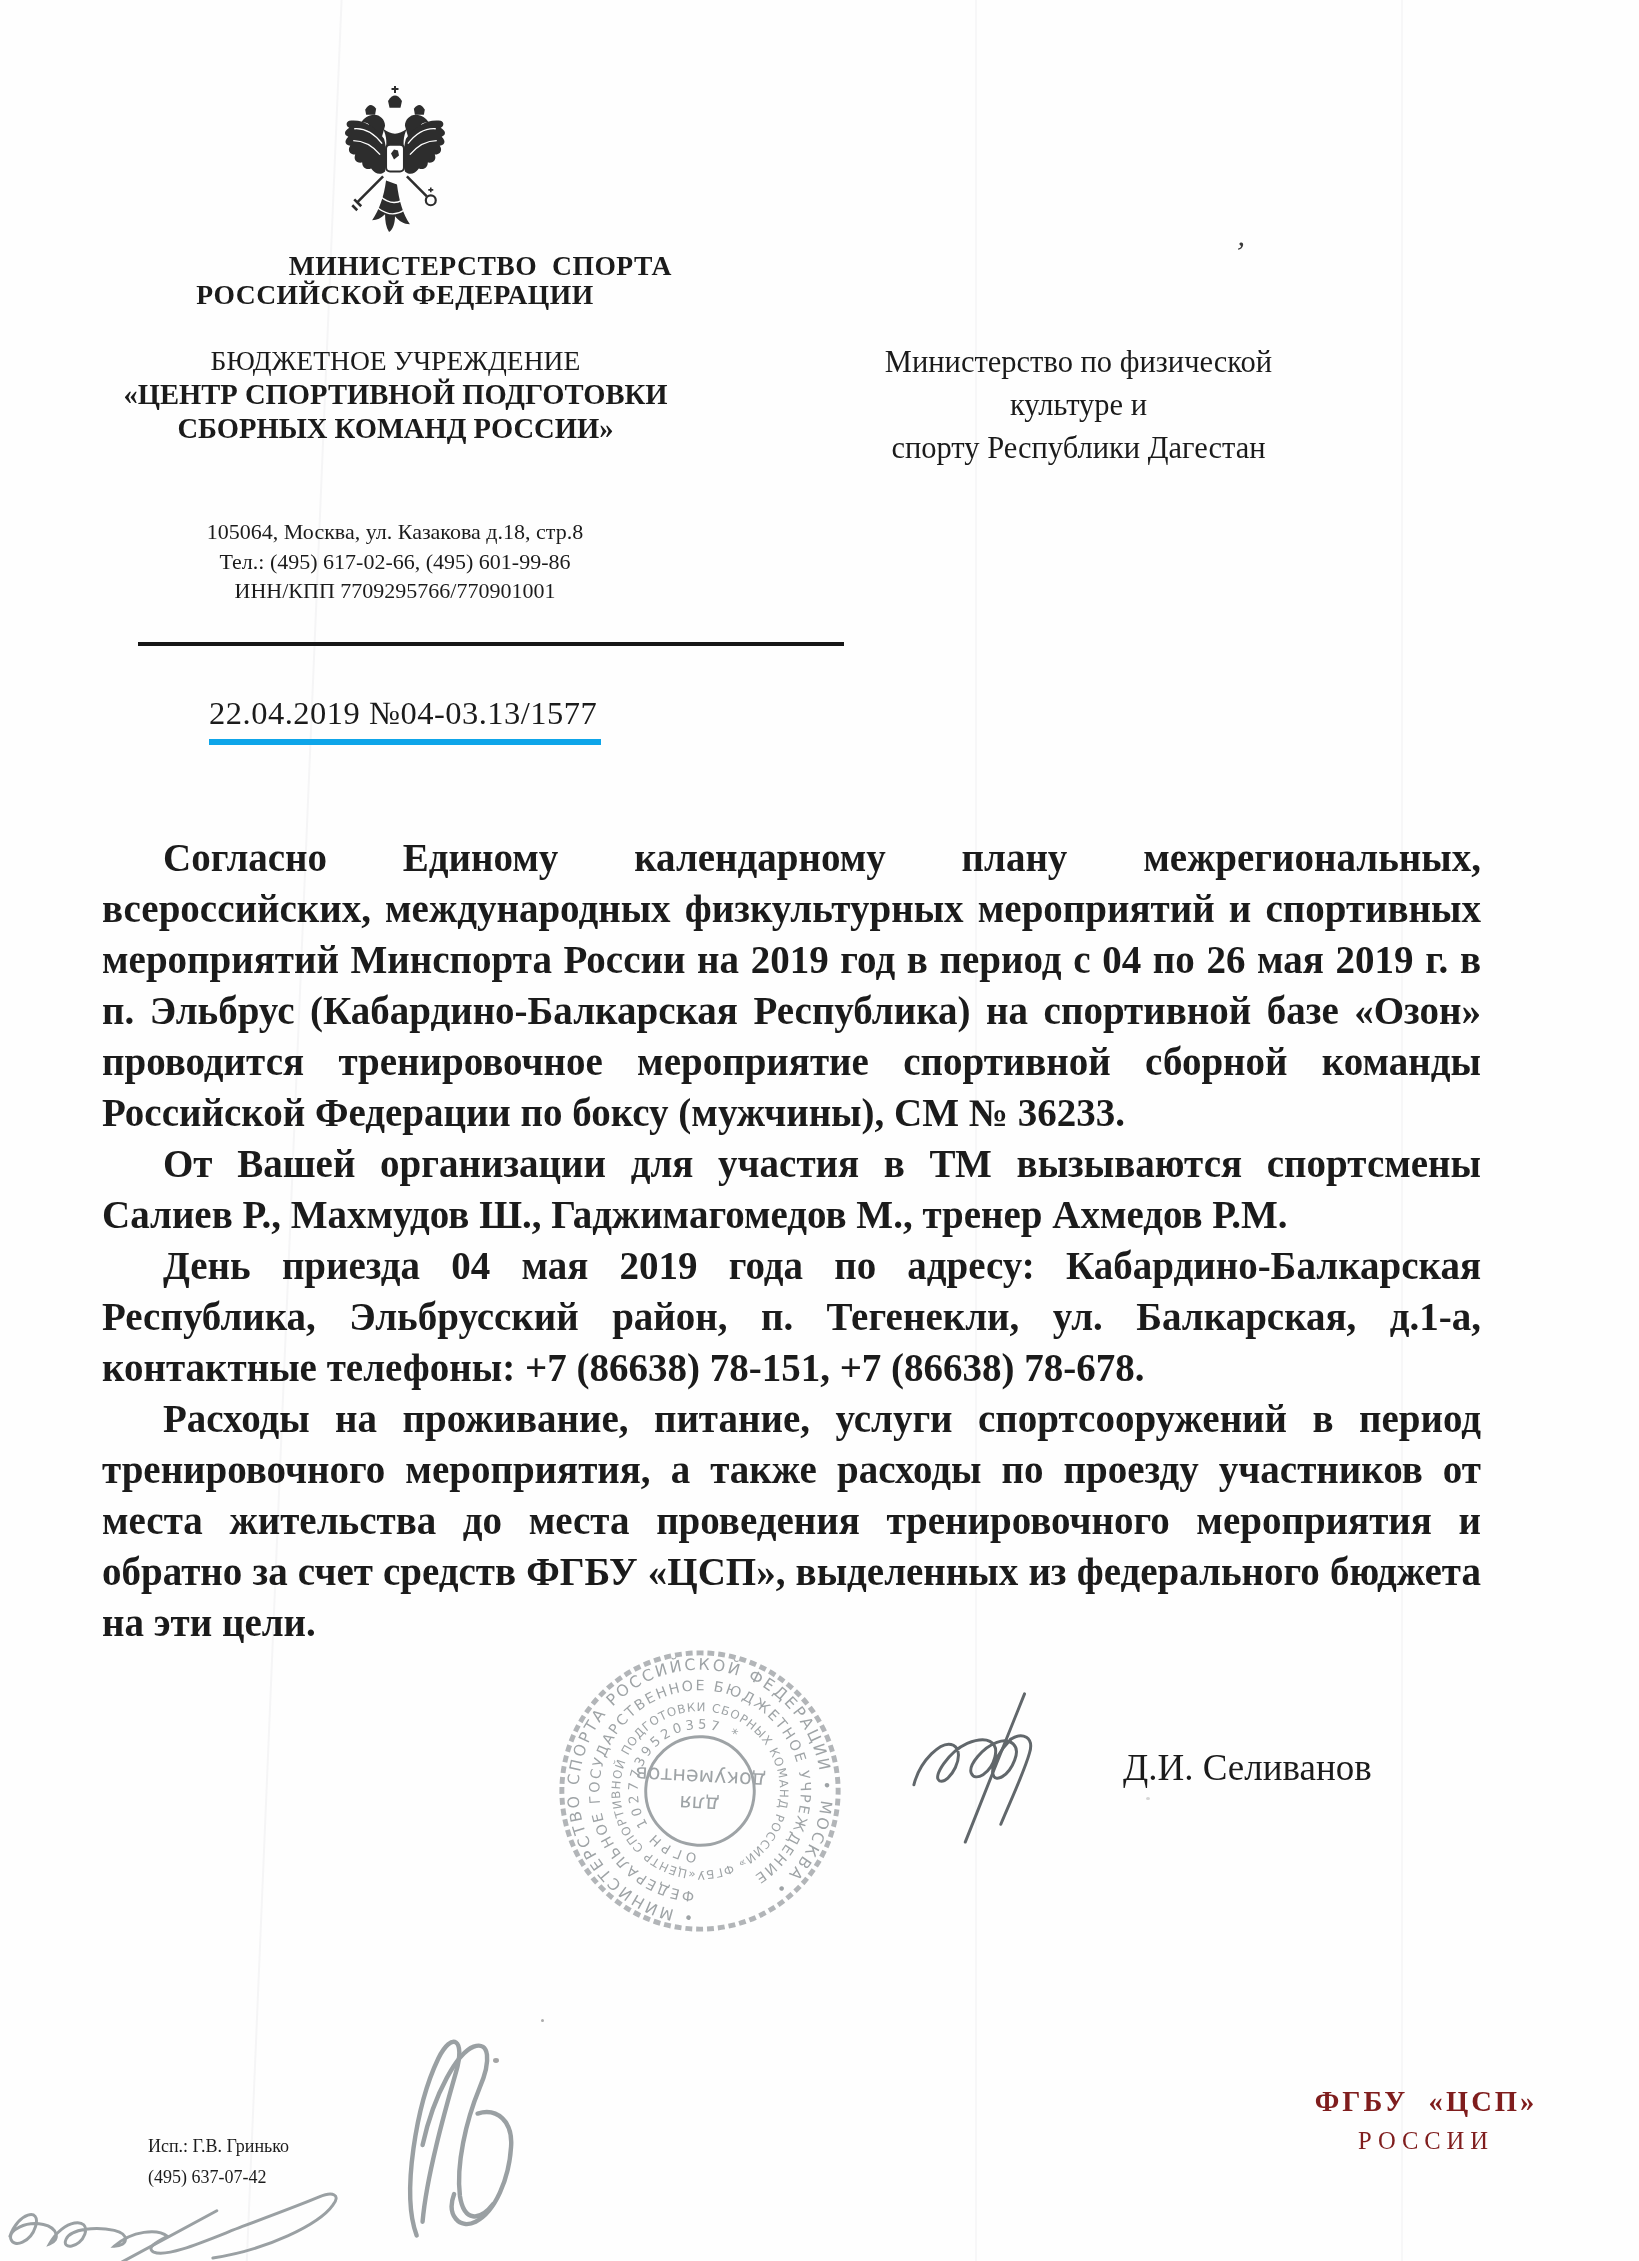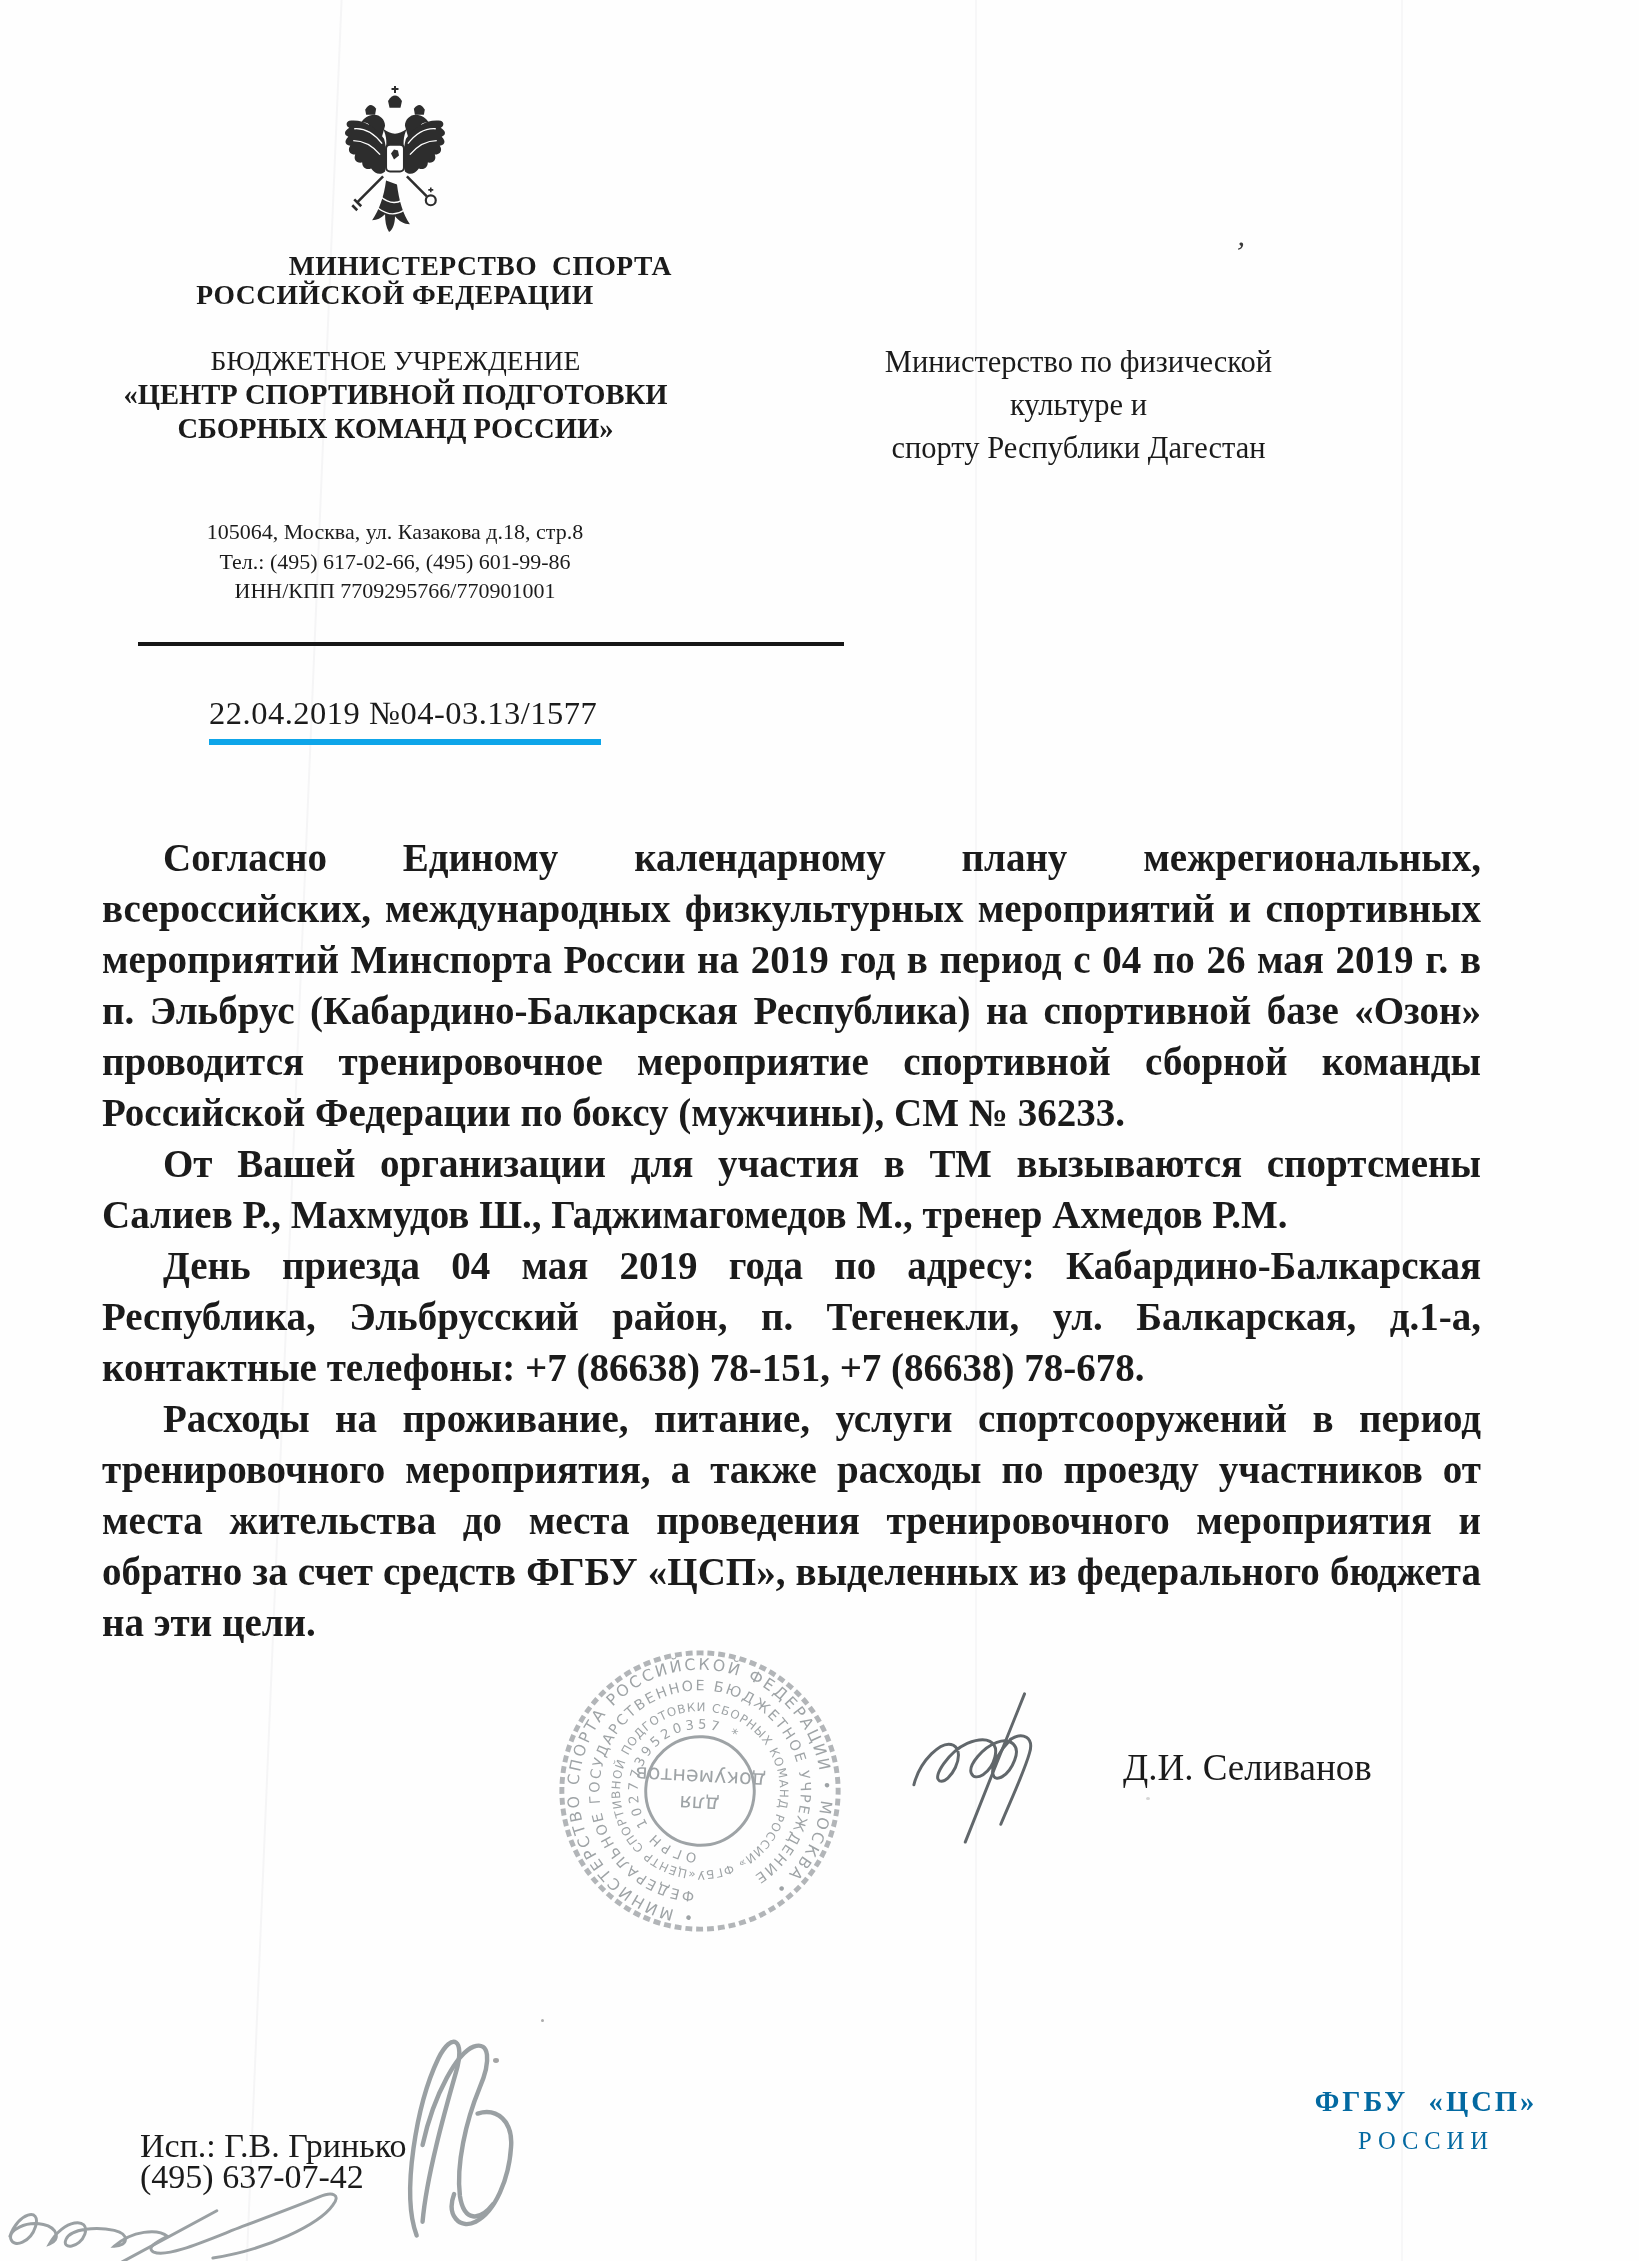--- a/index.html
+++ b/index.html
@@ -37,22 +37,22 @@
   
   .sig-title{left:138px;top:1753px;font-size:37px;}
   .sig-name{left:1123px;top:1746px;font-size:37px;}
 
   .stamp{left:552px;top:1643px;width:296px;height:296px;opacity:.85;}
   .dirsig{left:904px;top:1686px;width:163px;height:163px;}
   .loopsig{left:387px;top:2027px;width:138px;height:234px;}
   .scrawl{left:5.9px;top:2185px;width:394px;height:77px;}
 
   
-  .executor{left:140px;top:2131px;font-size:34px;line-height:30.5px;}
-  .mailstamp{left:1298px;top:2086px;width:256px;color:#0369a1;text-align:center;
+  .executor{left:148px;top:2131px;font-size:18px;line-height:30.5px;}
+  .mailstamp{left:1298px;top:2086px;width:256px;color:#7f1d1d;text-align:center;
              font-family:"Liberation Serif","DejaVu Serif",serif;}
   .mailstamp .l1{font-size:28.6px;font-weight:bold;letter-spacing:3px;white-space:pre;}
   .mailstamp .l2{font-size:24.6px;letter-spacing:5.9px;margin-top:8.9px;}
 
   svg text{font-family:"DejaVu Sans","Liberation Sans",sans-serif;}
 </style>
 </head>
 <body>
 
 <div class="page">

